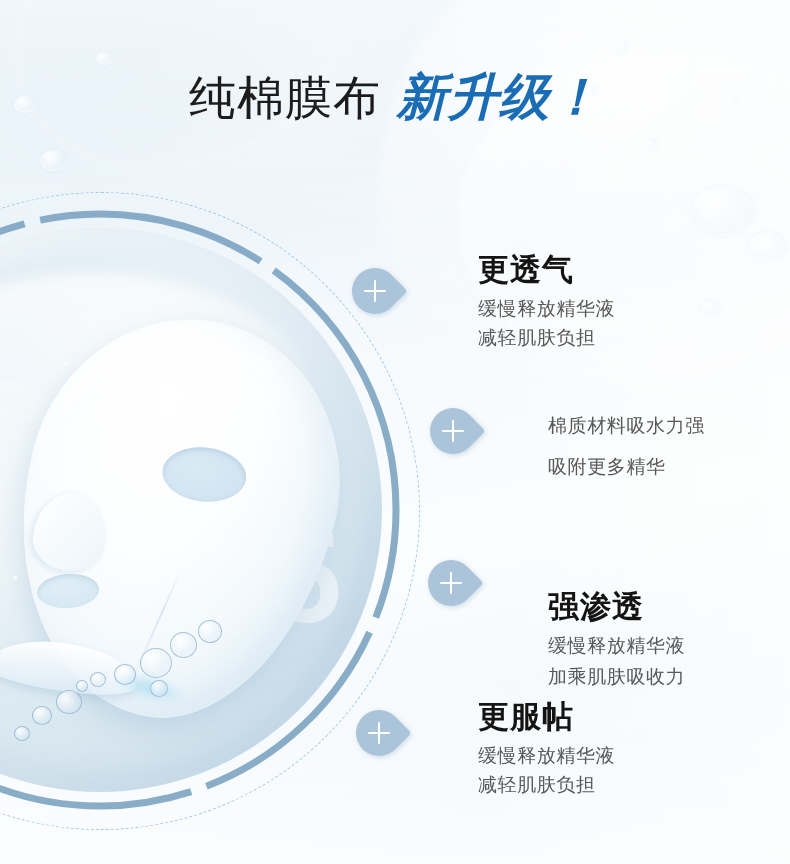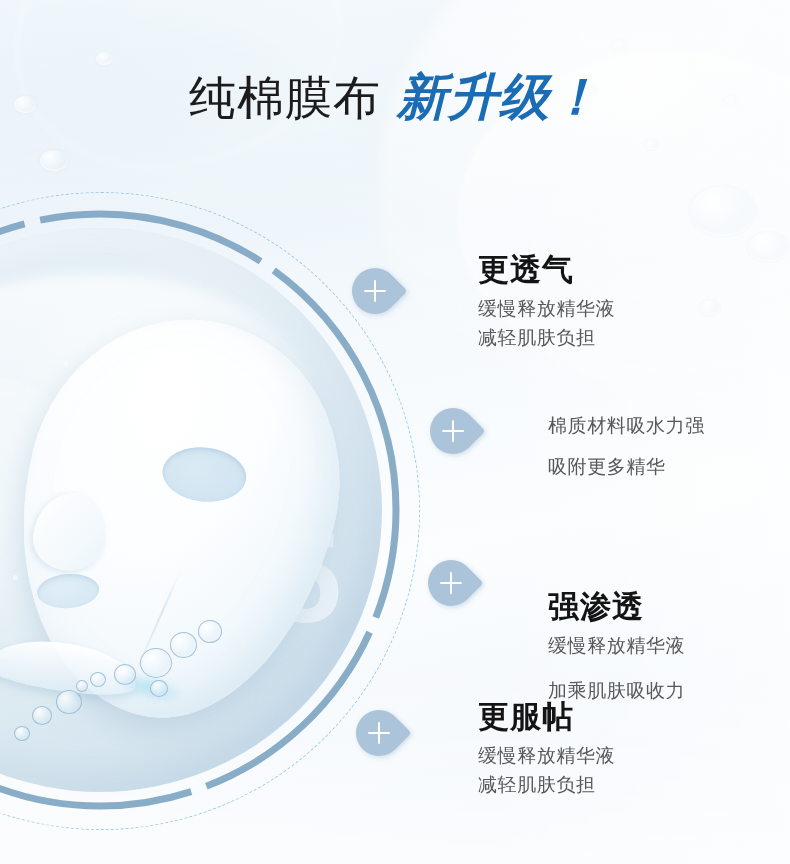--- a/index.html
+++ b/index.html
@@ -398,21 +398,21 @@
     </div>
   </div>
 
   <div class="feature">
     <div class="pin" style="left:428px; top:560px;">
       <span class="plus"></span>
     </div>
     <div class="feature-text" style="left:548px; top:590px;">
       <div class="feature-title">强渗透</div>
       <div class="feature-desc">缓慢释放精华液</div>
-      <div class="feature-desc" style="margin-top:18px;">加乘肌肤吸收力</div>
+      <div class="feature-desc" style="margin-top:4px;">加乘肌肤吸收力</div>
     </div>
   </div>
 
   <div class="feature">
     <div class="pin" style="left:356px; top:710px;">
       <span class="plus"></span>
     </div>
     <div class="feature-text" style="left:478px; top:700px;">
       <div class="feature-title">更服帖</div>
       <div class="feature-desc">缓慢释放精华液</div>

